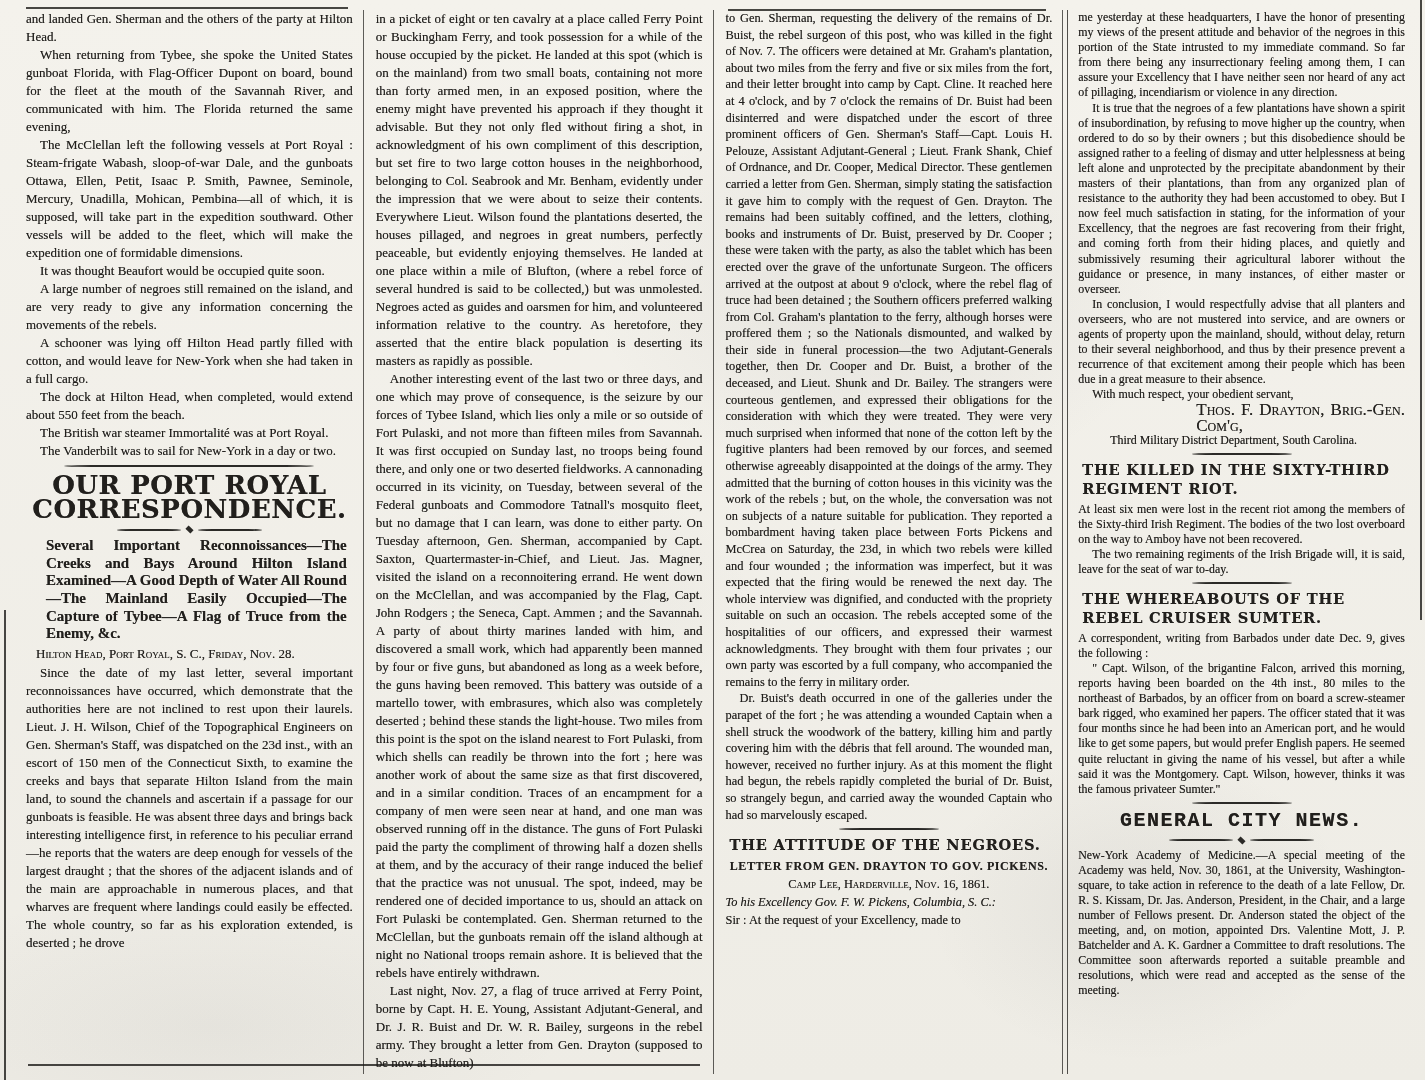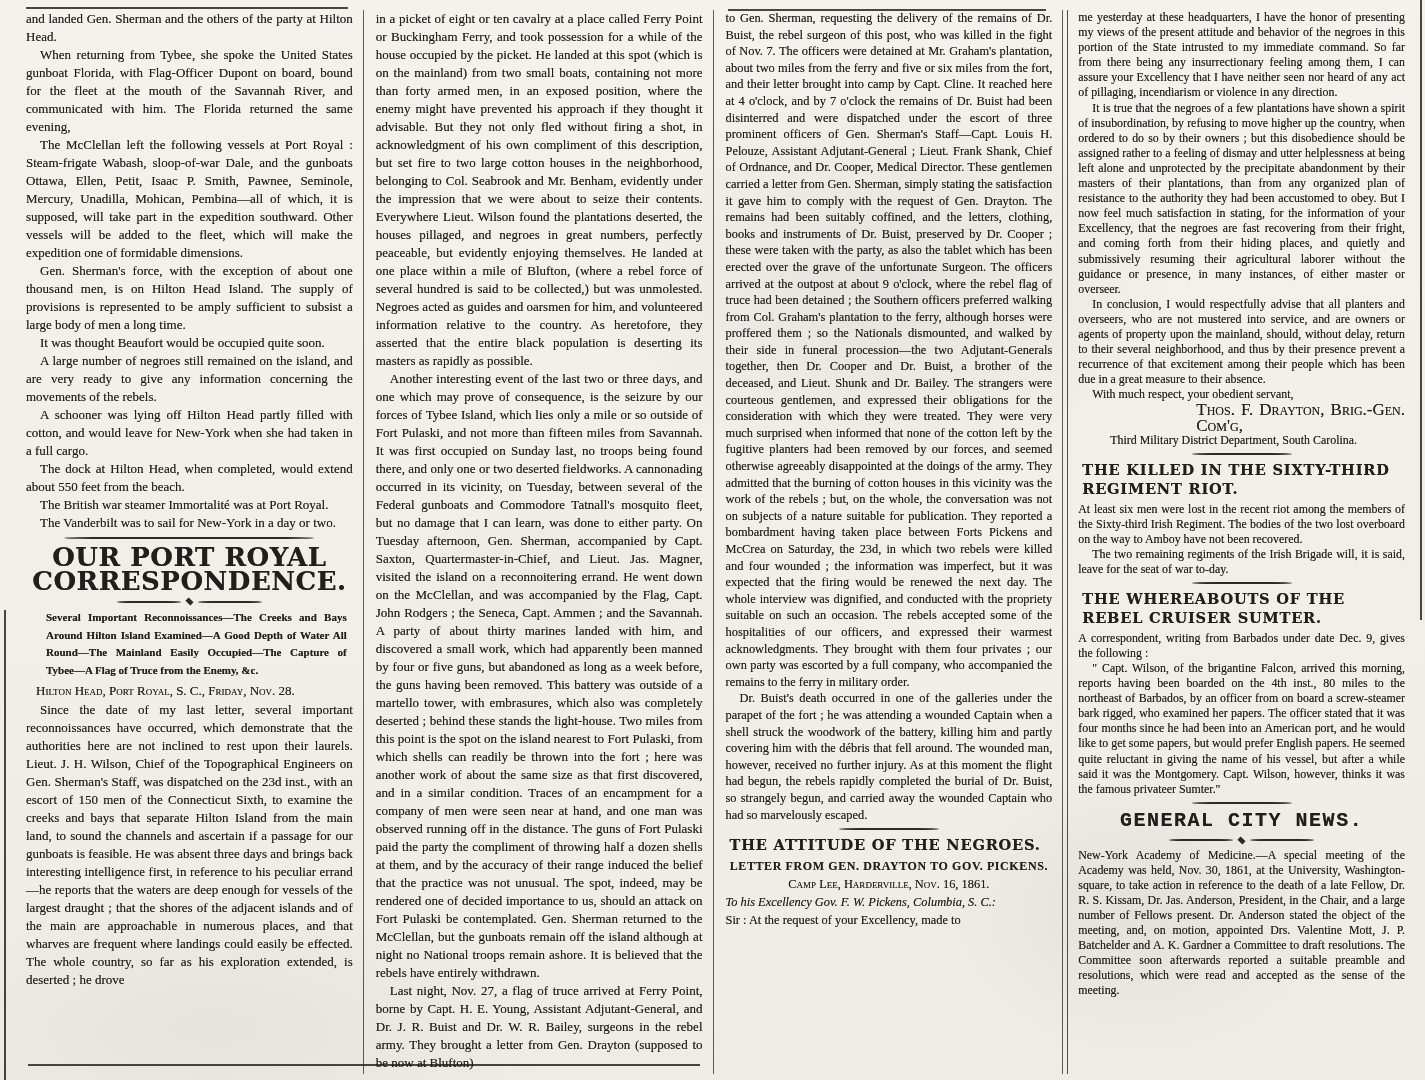--- a/index.html
+++ b/index.html
@@ -38,21 +38,21 @@
     font-size:14.6px; letter-spacing:0.8px; margin:5px 4px 4px; line-height:19px;
     text-shadow:0 0 0.5px rgba(10,10,10,0.6);
   }
   .headline-city {
     font-family:Liberation Mono, monospace; font-weight:bold; text-align:center;
     font-size:20px; letter-spacing:1.5px; margin:5px 0 2px; line-height:23px;
     text-shadow:0 0 0.6px rgba(10,10,10,0.6);
   }
   .subhead {
     font-weight:bold; text-align:justify; text-indent:0; margin:4px 0 2px;
-    padding:0 6px 0 20px; font-size:11px; line-height:17.6px;
+    padding:0 6px 0 20px; font-size:15px; line-height:17.6px;
     text-shadow:0 0 0.5px rgba(15,15,15,0.55);
   }
   .subhead-caps {
     font-weight:bold; text-align:center; font-size:12px; letter-spacing:0.6px;
     margin:2px 0; text-shadow:0 0 0.4px rgba(15,15,15,0.5);
   }
   .dateline { margin:1px 0; font-variant:small-caps; text-indent:10px; }
   .dateline-center { text-align:center; text-indent:0; }
   .address { font-style:italic; margin:1px 0; text-indent:0; }
   .sig1 { margin:0; padding-left:118px; text-indent:0; font-variant:small-caps; font-size:17px; }
@@ -76,21 +76,20 @@
 </head>
 <body>
 
 <div class="page">
   <div class="cols">
 
     <div class="col col-a">
       <p class="p noind">and landed Gen. Sherman and the others of the party at Hilton Head.</p>
       <p class="p">When returning from Tybee, she spoke the United States gunboat Florida, with Flag-Officer Dupont on board, bound for the fleet at the mouth of the Savannah River, and communicated with him. The Florida returned the same evening,</p>
       <p class="p">The McClellan left the following vessels at Port Royal : Steam-frigate Wabash, sloop-of-war Dale, and the gunboats Ottawa, Ellen, Petit, Isaac P. Smith, Pawnee, Seminole, Mercury, Unadilla, Mohican, Pembina—all of which, it is supposed, will take part in the expedition southward. Other vessels will be added to the fleet, which will make the expedition one of formidable dimensions.</p>
-      <p class="p">Gen. Sherman's force, with the exception of about one thousand men, is on Hilton Head Island. The supply of provisions is represented to be amply sufficient to subsist a large body of men a long time.</p>
       <p class="p">It was thought Beaufort would be occupied quite soon.</p>
       <p class="p">A large number of negroes still remained on the island, and are very ready to give any information concerning the movements of the rebels.</p>
       <p class="p">A schooner was lying off Hilton Head partly filled with cotton, and would leave for New-York when she had taken in a full cargo.</p>
       <p class="p">The dock at Hilton Head, when completed, would extend about 550 feet from the beach.</p>
       <p class="p">The British war steamer Immortalité was at Port Royal.</p>
       <p class="p">The Vanderbilt was to sail for New-York in a day or two.</p>
       <div class="sep w240">
           <span class="bar"></span>
         </div>
       <h1 class="headline">OUR PORT ROYAL CORRESPONDENCE.</h1>

